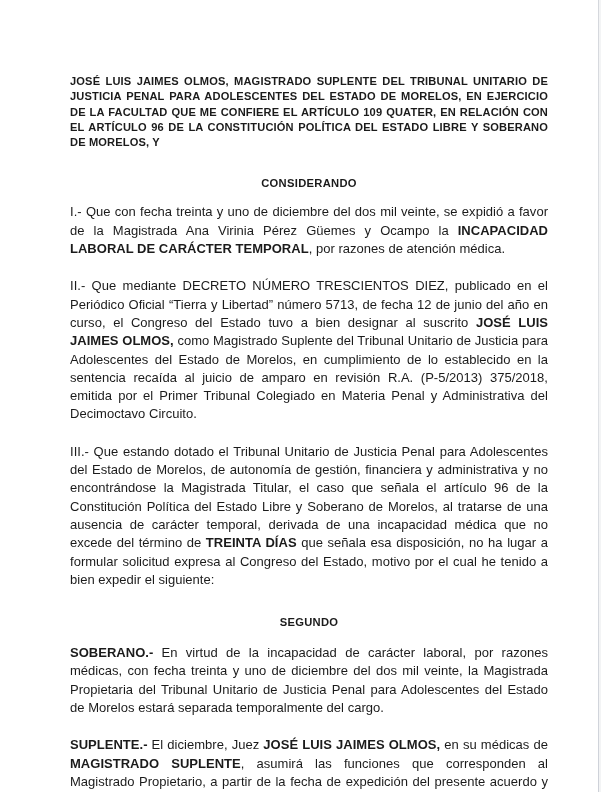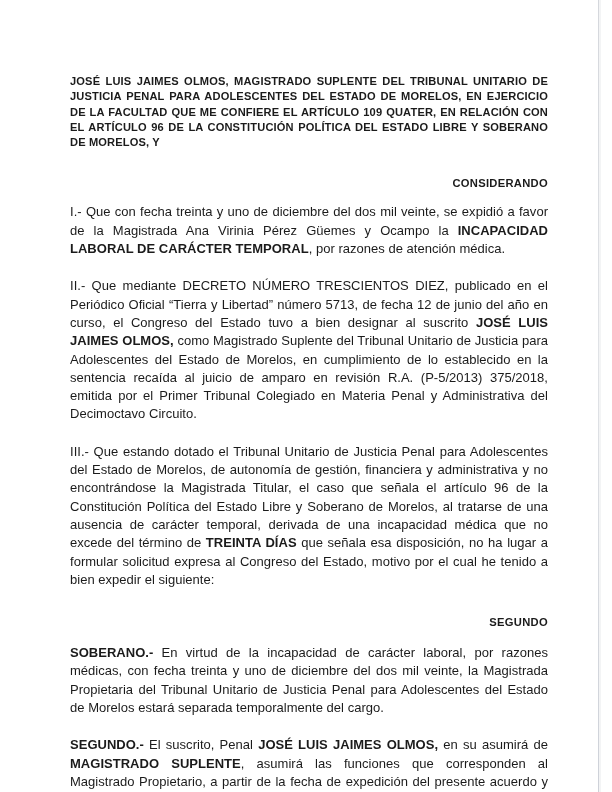--- a/index.html
+++ b/index.html
@@ -62,21 +62,21 @@
     line-height: 15.3px;
     text-align: justify;
     text-align-last: left;
     letter-spacing: 0.15px;
     margin: 0;
   }
 
   .center-title {
     font-size: 11.2px;
     font-weight: bold;
-    text-align: right;
+    text-align: center;
     letter-spacing: 0.3px;
     margin: 0;
   }
 
   .para {
     font-size: 13px;
     line-height: 18.3px;
     text-align: justify;
     text-align-last: left;
     margin: 0;
@@ -123,16 +123,16 @@
     <div class="sp-acuerdo-before"></div>
 
     <h2 class="center-title">SEGUNDO</h2>
 
     <div class="sp-acuerdo-after"></div>
 
     <p class="para"><b>SOBERANO.-</b><span> En virtud de la incapacidad de carácter laboral, por razones médicas, con fecha treinta y uno de diciembre del dos mil veinte, la Magistrada Propietaria del Tribunal Unitario de Justicia Penal para Adolescentes del Estado de Morelos estará separada temporalmente del cargo.</span></p>
 
     <div class="sp-para"></div>
 
-    <p class="para"><b>SEGUNDO.-</b><span> El suscrito, Penal </span><b>JOSÉ LUIS JAIMES OLMOS,</b><span> en su asumirá de </span><b>MAGISTRADO SUPLENTE</b><span>, asumirá las funciones que corresponden al Magistrado Propietario, a partir de la fecha de expedición del presente acuerdo y por todo el tiempo que dure la separación temporal del cargo por parte de la Magistrada</span></p>
+    <p class="para"><b>SUPLENTE.-</b><span> El diciembre, Juez </span><b>JOSÉ LUIS JAIMES OLMOS,</b><span> en su médicas de </span><b>MAGISTRADO SUPLENTE</b><span>, asumirá las funciones que corresponden al Magistrado Propietario, a partir de la fecha de expedición del presente acuerdo y por todo el tiempo que dure la separación temporal del cargo por parte de la Magistrada</span></p>
 
   </div>
 </div>
 
 </body></html>

